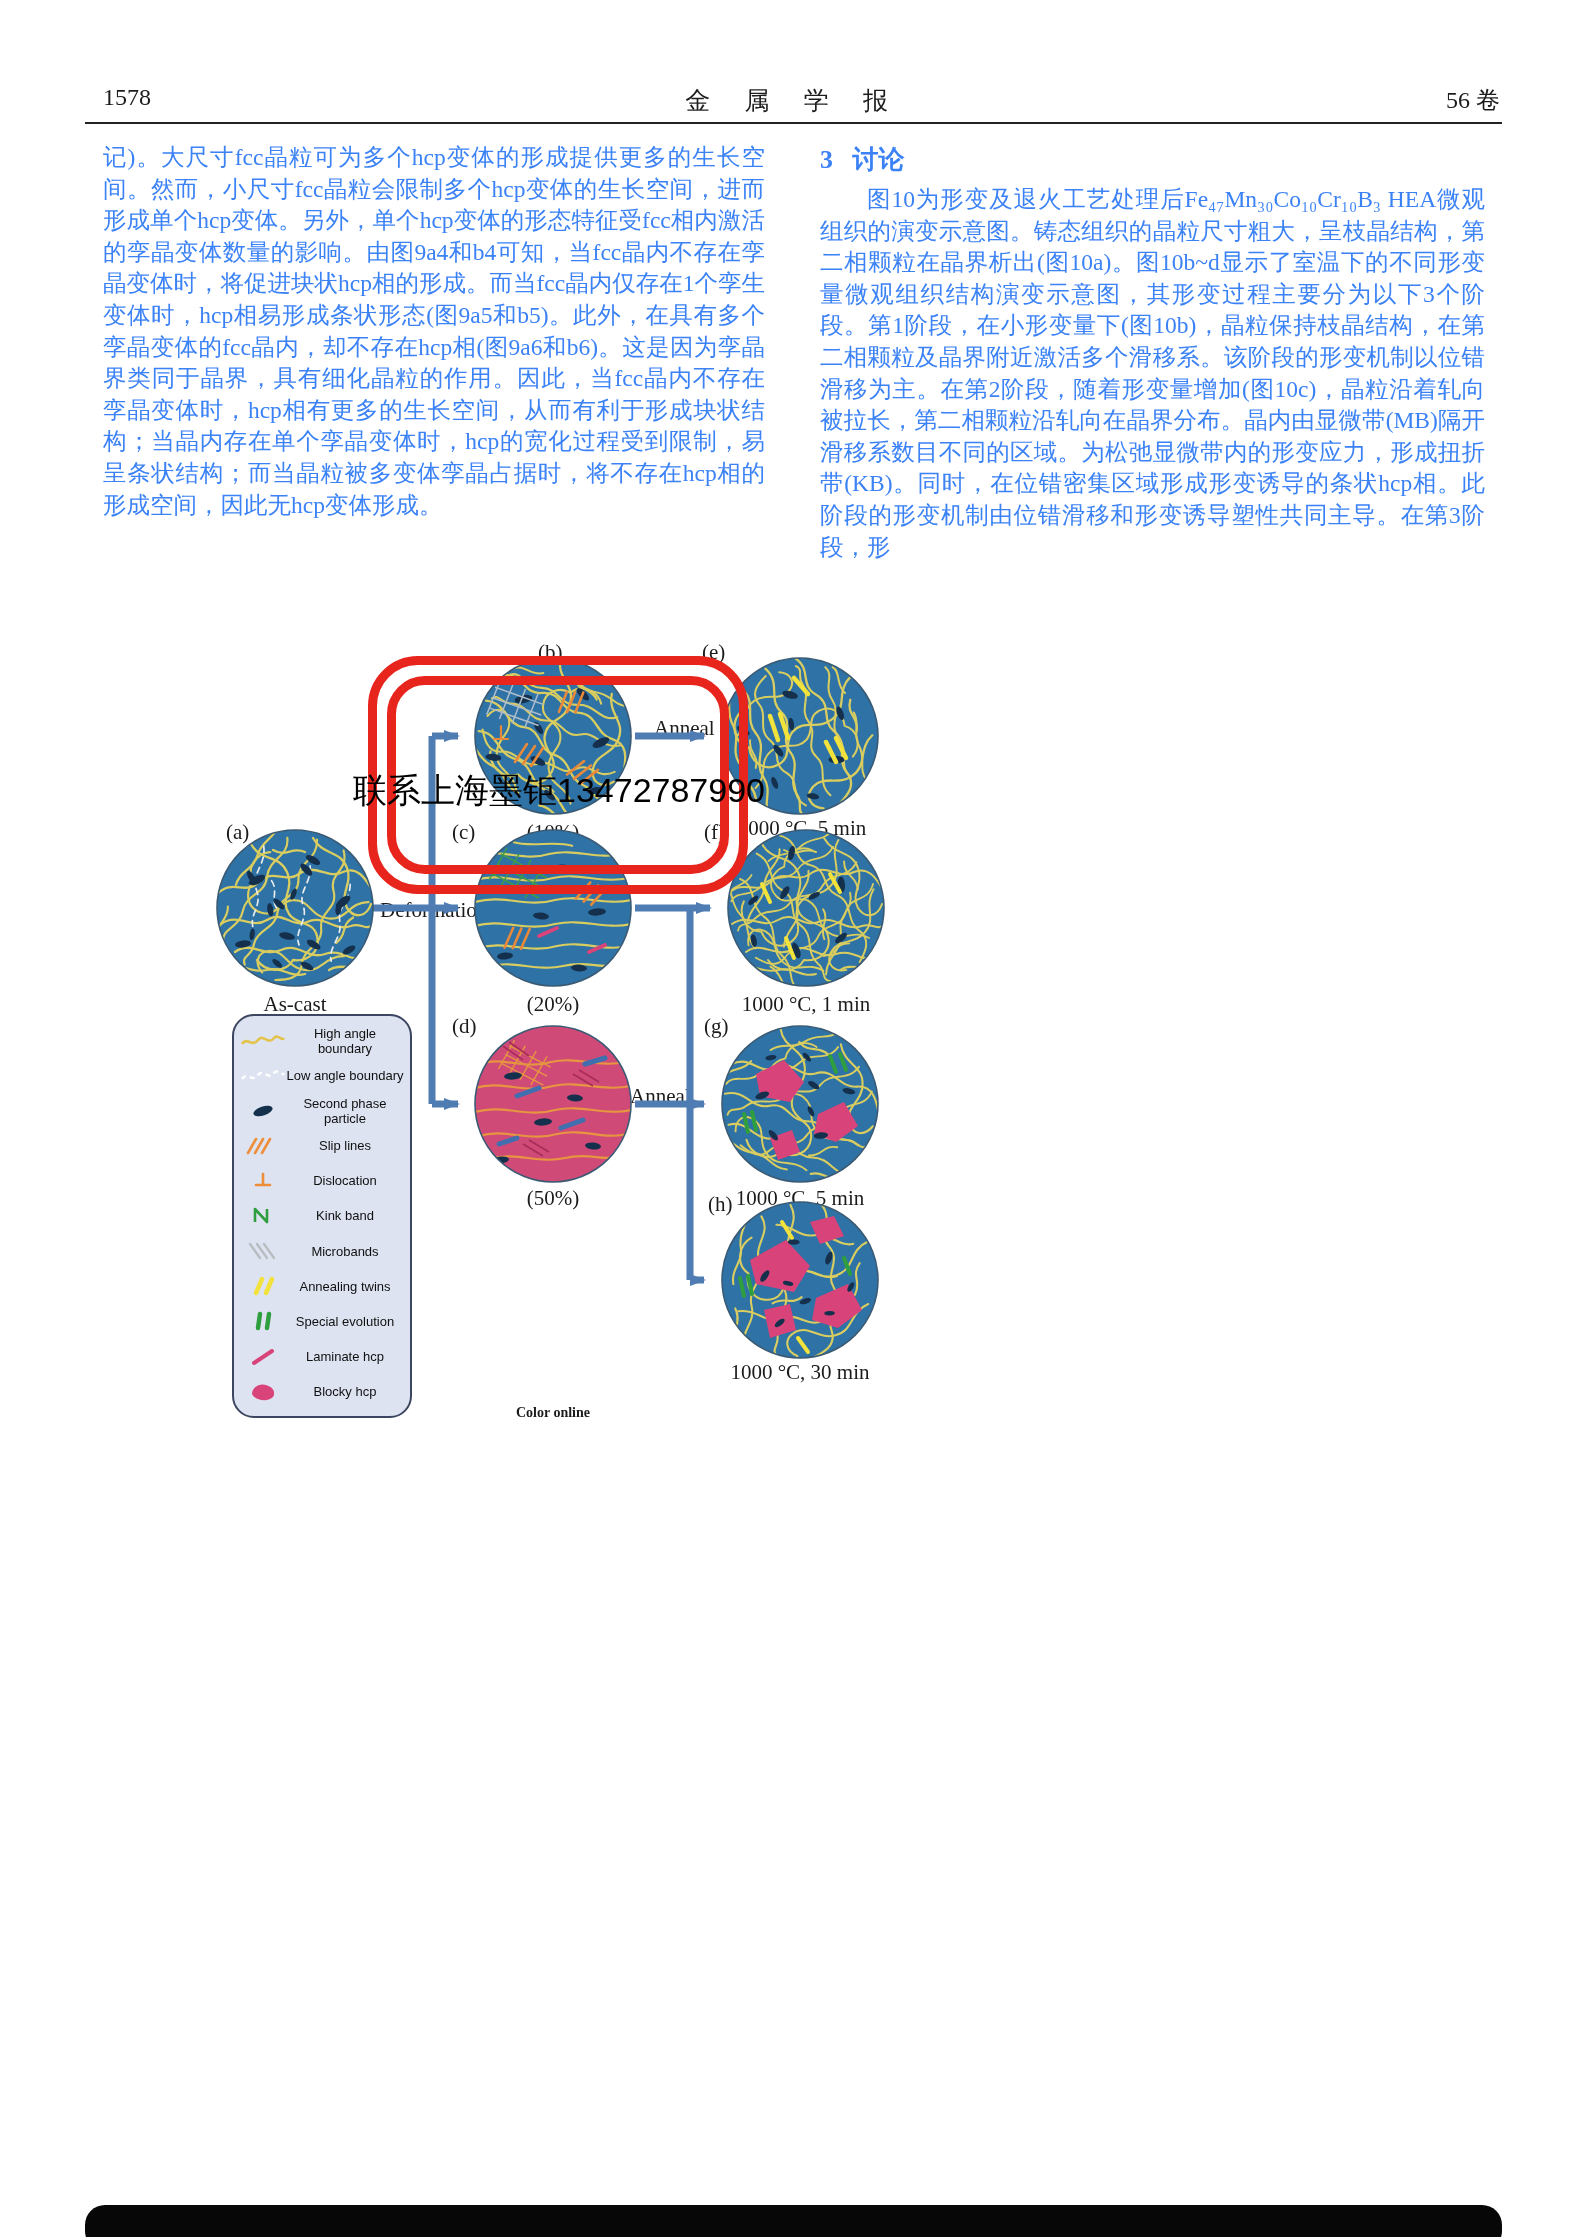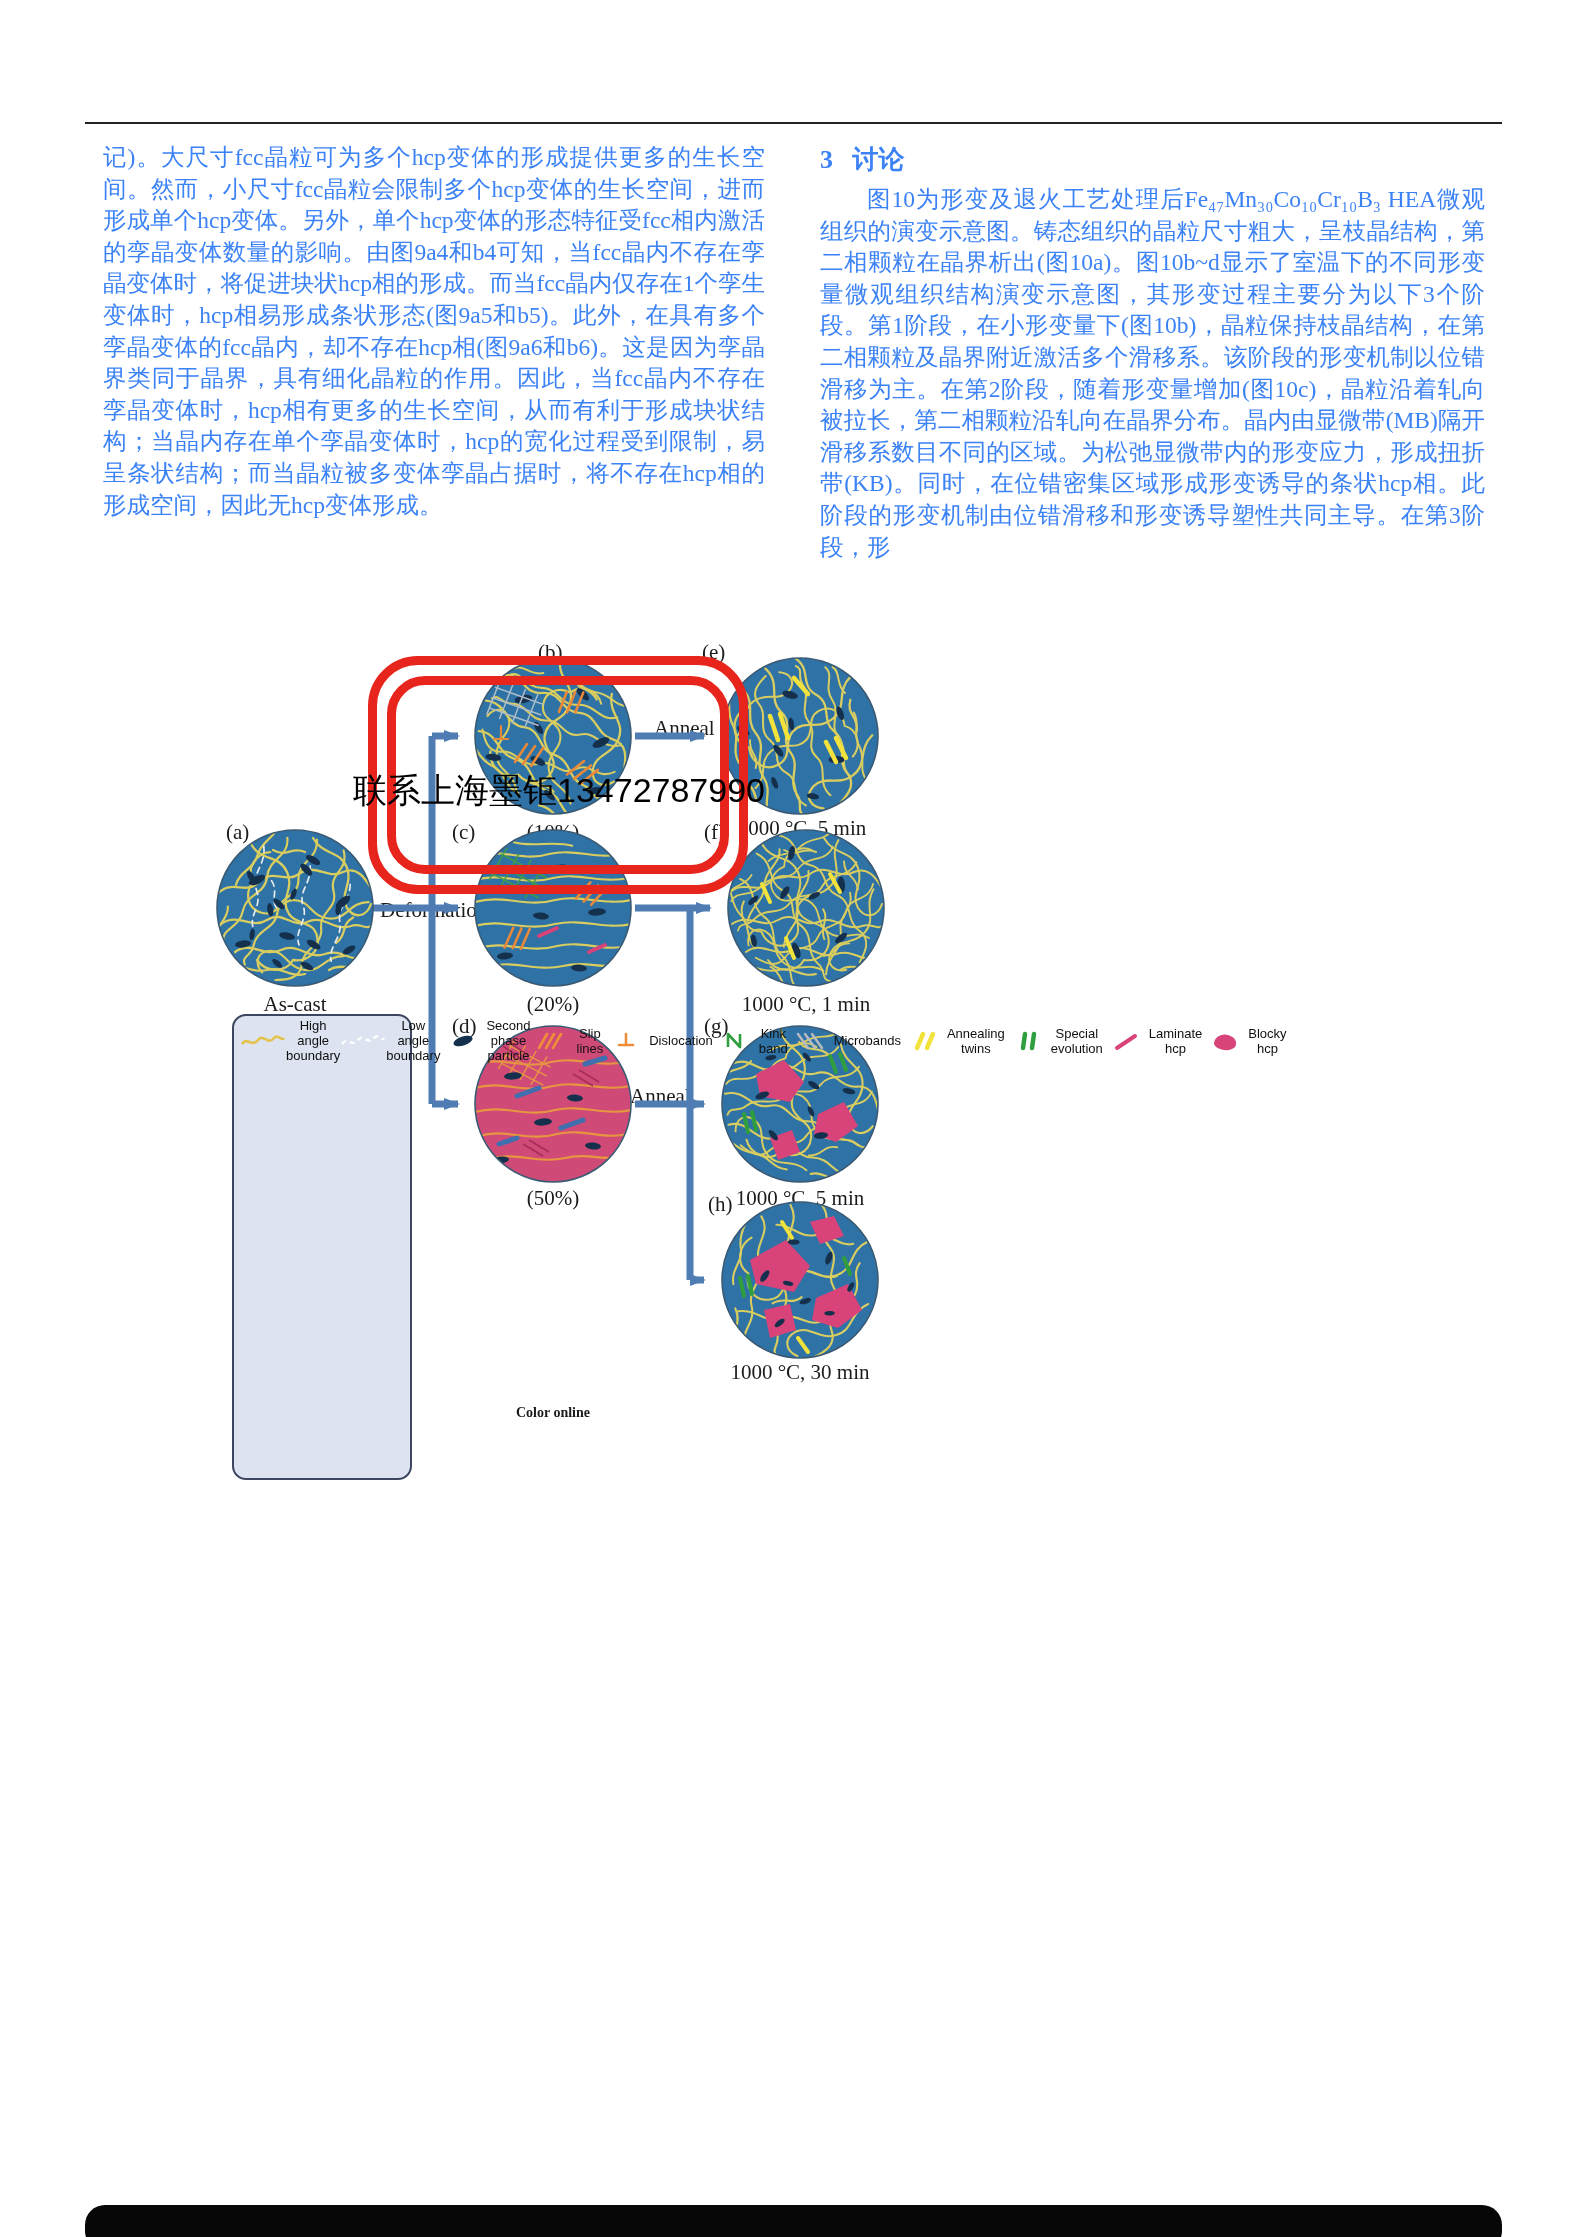--- a/index.html
+++ b/index.html
@@ -20,23 +20,23 @@
   .col-right{left:820px;width:665px;}
   .sec{margin:2px 0 8px 0;font-size:26px;font-weight:bold;word-spacing:0.5em;line-height:32px;}
   .para{margin:0;text-indent:2em;}
   
   .flabels span{position:absolute;white-space:nowrap;font-size:21px;color:#1b1b1b;}
   .ftag{font-size:21px;}
   .fcap{transform:translateX(-50%);}
   .fproc{font-size:20px;margin-top:6px;}
   
   .legend{
-    position:absolute;left:232px;top:1014px;width:180px;height:466px;box-sizing:border-box;
-    background:#dde3f1;border:2px solid #3c4660;border-radius:14px;
-    padding:10px 6px;display:flex;flex-direction:row;justify-content:space-between;
+    position:absolute;left:232px;top:1014px;width:180px;height:404px;box-sizing:border-box;
+    background:#dde3f1;border:2px solid #3c4660;border-radius:22px;
+    padding:10px 6px;display:flex;flex-direction:column;justify-content:space-between;
   }
   .lrow{display:flex;align-items:center;height:29px;}
   .lsym{width:46px;height:26px;flex:none;}
   .ltxt{flex:1;text-align:center;font-family:"Liberation Sans","DejaVu Sans",sans-serif;font-size:13px;color:#101010;}
   
   .wm-rect{position:absolute;box-sizing:border-box;border:9px solid #e8251d;z-index:6;}
   .wm-outer{left:368px;top:656px;width:380px;height:238px;border-radius:50px;}
   .wm-inner{left:387px;top:676px;width:342px;height:198px;border-radius:38px;}
   .wm-text{
     position:absolute;left:353px;top:768px;width:404px;text-align:center;z-index:7;
@@ -50,20 +50,25 @@
   .cap b{font-weight:bold;}
   
   .figsvg{position:absolute;left:0;top:0;width:1587px;height:2237px;pointer-events:none;}
   .bottom-bar{position:absolute;left:85px;top:2205px;width:1417px;height:46px;background:#070707;border-radius:20px;}
 </style>
 </head>
 <body>
 
 <div class="page">
 
+  <div class="hdr">
+    <span class="pg">1578</span>
+    <span class="jt">金 属 学 报</span>
+    <span class="vol">56 卷</span>
+  </div>
   <div class="rule"></div>
 
   <div class="col col-left">记)。大尺寸fcc晶粒可为多个hcp变体的形成提供更多的生长空间。然而，小尺寸fcc晶粒会限制多个hcp变体的生长空间，进而形成单个hcp变体。另外，单个hcp变体的形态特征受fcc相内激活的孪晶变体数量的影响。由图9a4和b4可知，当fcc晶内不存在孪晶变体时，将促进块状hcp相的形成。而当fcc晶内仅存在1个孪生变体时，hcp相易形成条状形态(图9a5和b5)。此外，在具有多个孪晶变体的fcc晶内，却不存在hcp相(图9a6和b6)。这是因为孪晶界类同于晶界，具有细化晶粒的作用。因此，当fcc晶内不存在孪晶变体时，hcp相有更多的生长空间，从而有利于形成块状结构；当晶内存在单个孪晶变体时，hcp的宽化过程受到限制，易呈条状结构；而当晶粒被多变体孪晶占据时，将不存在hcp相的形成空间，因此无hcp变体形成。</div>
   <div class="col col-right">
     <div class="sec">3 讨论</div>
     <p class="para">图10为形变及退火工艺处理后Fe₄₇Mn₃₀Co₁₀Cr₁₀B₃ HEA微观组织的演变示意图。铸态组织的晶粒尺寸粗大，呈枝晶结构，第二相颗粒在晶界析出(图10a)。图10b~d显示了室温下的不同形变量微观组织结构演变示意图，其形变过程主要分为以下3个阶段。第1阶段，在小形变量下(图10b)，晶粒保持枝晶结构，在第二相颗粒及晶界附近激活多个滑移系。该阶段的形变机制以位错滑移为主。在第2阶段，随着形变量增加(图10c)，晶粒沿着轧向被拉长，第二相颗粒沿轧向在晶界分布。晶内由显微带(MB)隔开滑移系数目不同的区域。为松弛显微带内的形变应力，形成扭折带(KB)。同时，在位错密集区域形成形变诱导的条状hcp相。此阶段的形变机制由位错滑移和形变诱导塑性共同主导。在第3阶段，形</p>
   </div>
 
   <div class="flabels">
     <span class="ftag" style="left:538px;top:640px">(b)</span>

